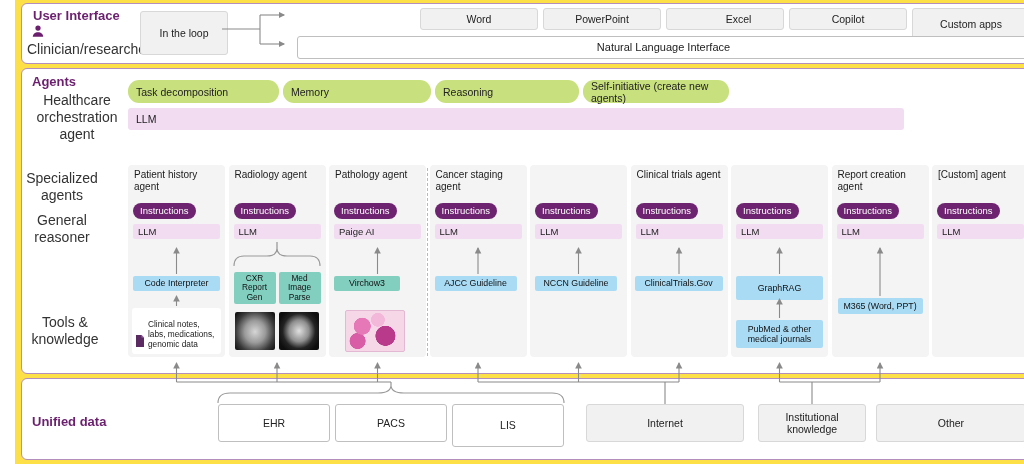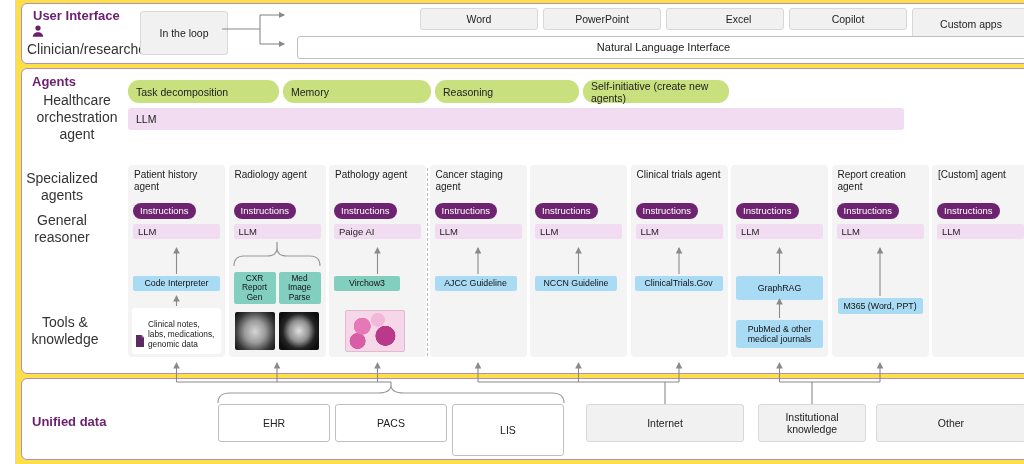--- a/index.html
+++ b/index.html
@@ -156,21 +156,21 @@
     <div class="col-title">[Custom] agent</div>
     <div class="instr">Instructions</div>
     <div class="llm-s">LLM</div>
   </div>
 
   <div class="section" style="left:5px;top:378px;width:1013px;height:82px;"></div>
   <div class="sec-title" style="left:16px;top:414px;">Unified data</div>
 
   <div class="graybox whitebox" style="left:202px;top:404px;width:112px;height:38px;">EHR</div>
   <div class="graybox whitebox" style="left:319px;top:404px;width:112px;height:38px;">PACS</div>
-  <div class="graybox whitebox" style="left:436px;top:404px;width:112px;height:52px;">LIS</div>
+  <div class="graybox whitebox" style="left:436px;top:404px;width:112px;height:43px;">LIS</div>
   <div class="graybox" style="left:570px;top:404px;width:158px;height:38px;">Internet</div>
   <div class="graybox" style="left:742px;top:404px;width:108px;height:38px;padding:0 8px;">Institutional knowledge</div>
   <div class="graybox" style="left:860px;top:404px;width:150px;height:38px;">Other</div>
 
   <svg class="overlay" width="1024" height="464">
     <defs>
       <marker id="ah" markerWidth="7" markerHeight="7" refX="5" refY="3" orient="auto">
         <path d="M0,0 L6,3 L0,6 z" fill="#8a8a8a"></path>
       </marker>
     </defs>

